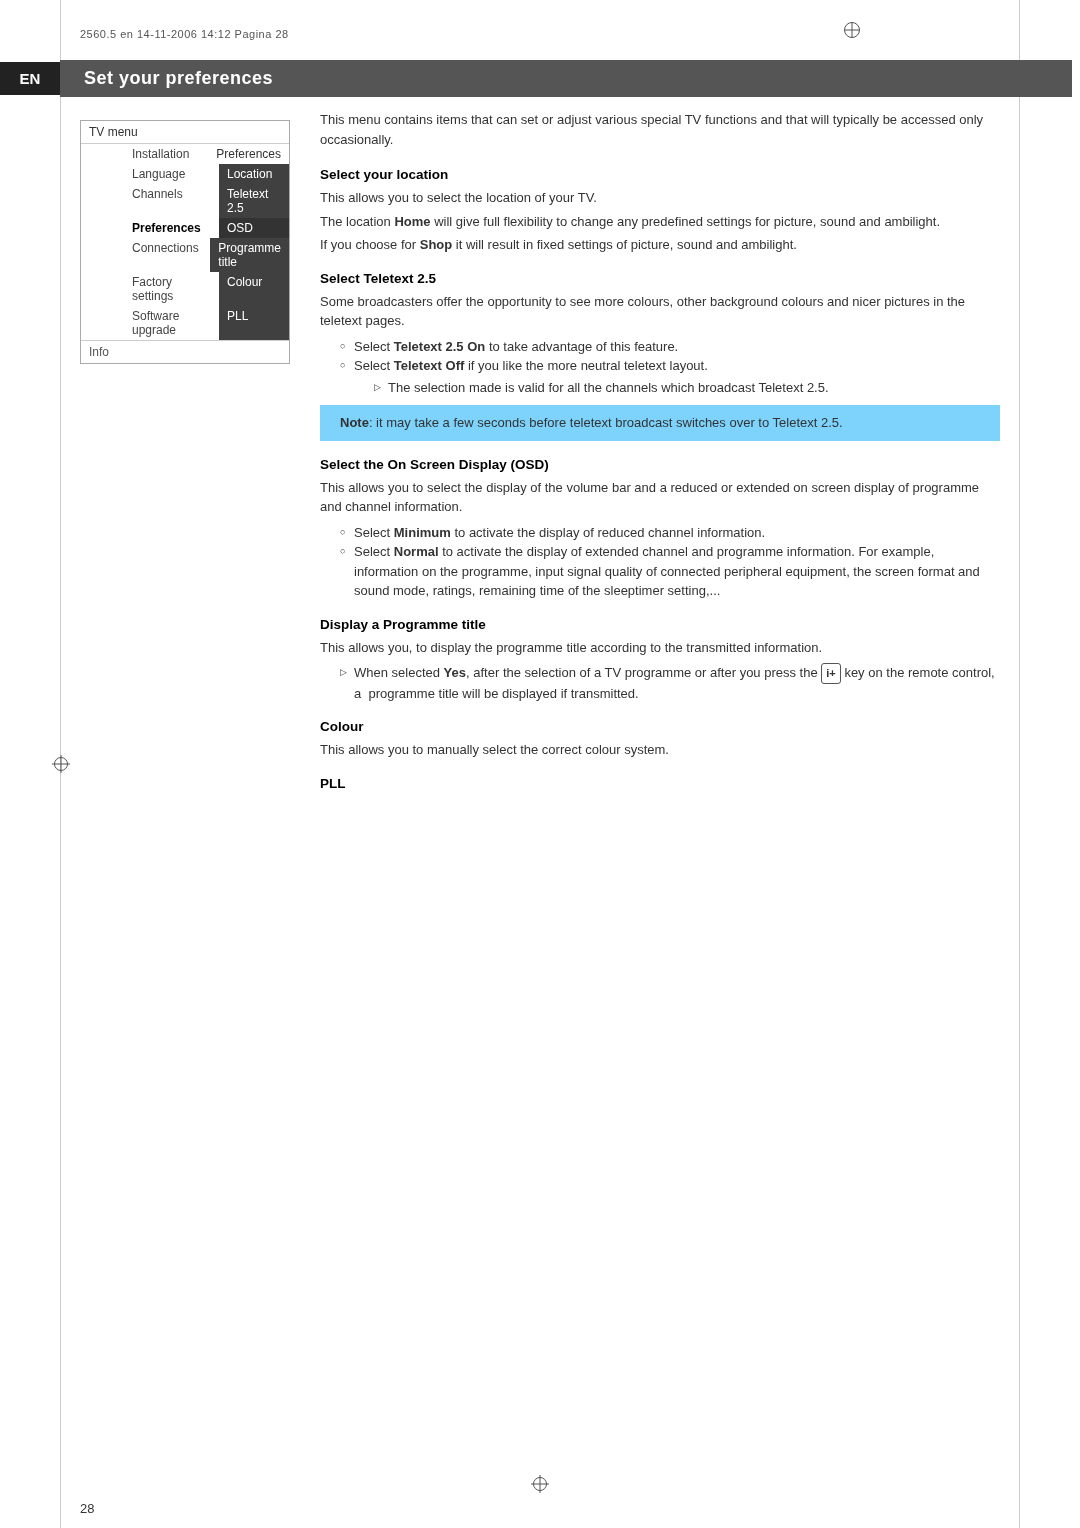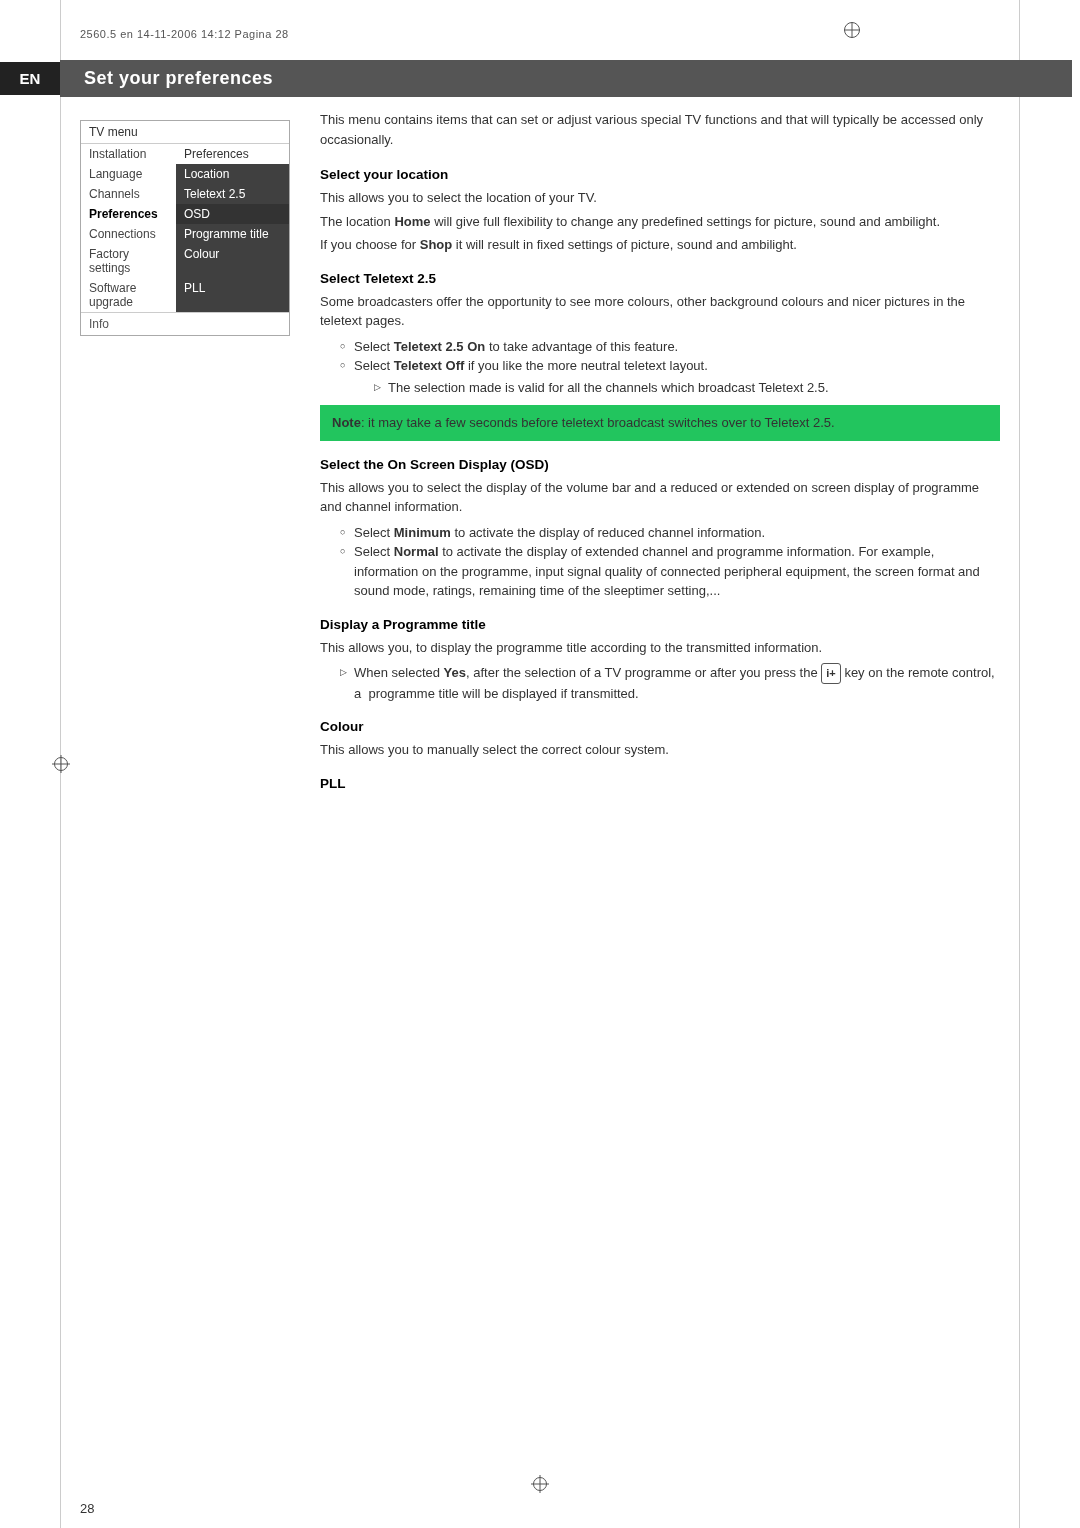--- a/index.html
+++ b/index.html
@@ -143,20 +143,21 @@
     }
     .menu-row {
       display: flex;
       align-items: stretch;
     }
     .menu-left {
       width: 95px;
       padding: 3px 8px;
       color: #444;
       font-size: 12px;
+      margin-left: 43px;
     }
     .menu-right {
       flex: 1;
       padding: 3px 8px;
       font-size: 12px;
     }
     .menu-left.active {
       background: #fff;
       font-weight: bold;
       color: #000;
@@ -239,23 +240,23 @@
     }
     ul.sub-list li::before {
       content: '▷';
       position: absolute;
       left: 0;
       font-size: 9px;
       top: 3px;
     }
 
     .note-box {
-      background: #22c55e;
+      background: #7dd3fc;
       border: none;
-      padding: 8px 12px;
+      padding: 8px 20px;
       font-size: 13px;
       line-height: 1.5;
       color: #333;
       margin: 8px 0;
     }
     .note-box strong {
       font-weight: bold;
     }
 
     b, strong {

